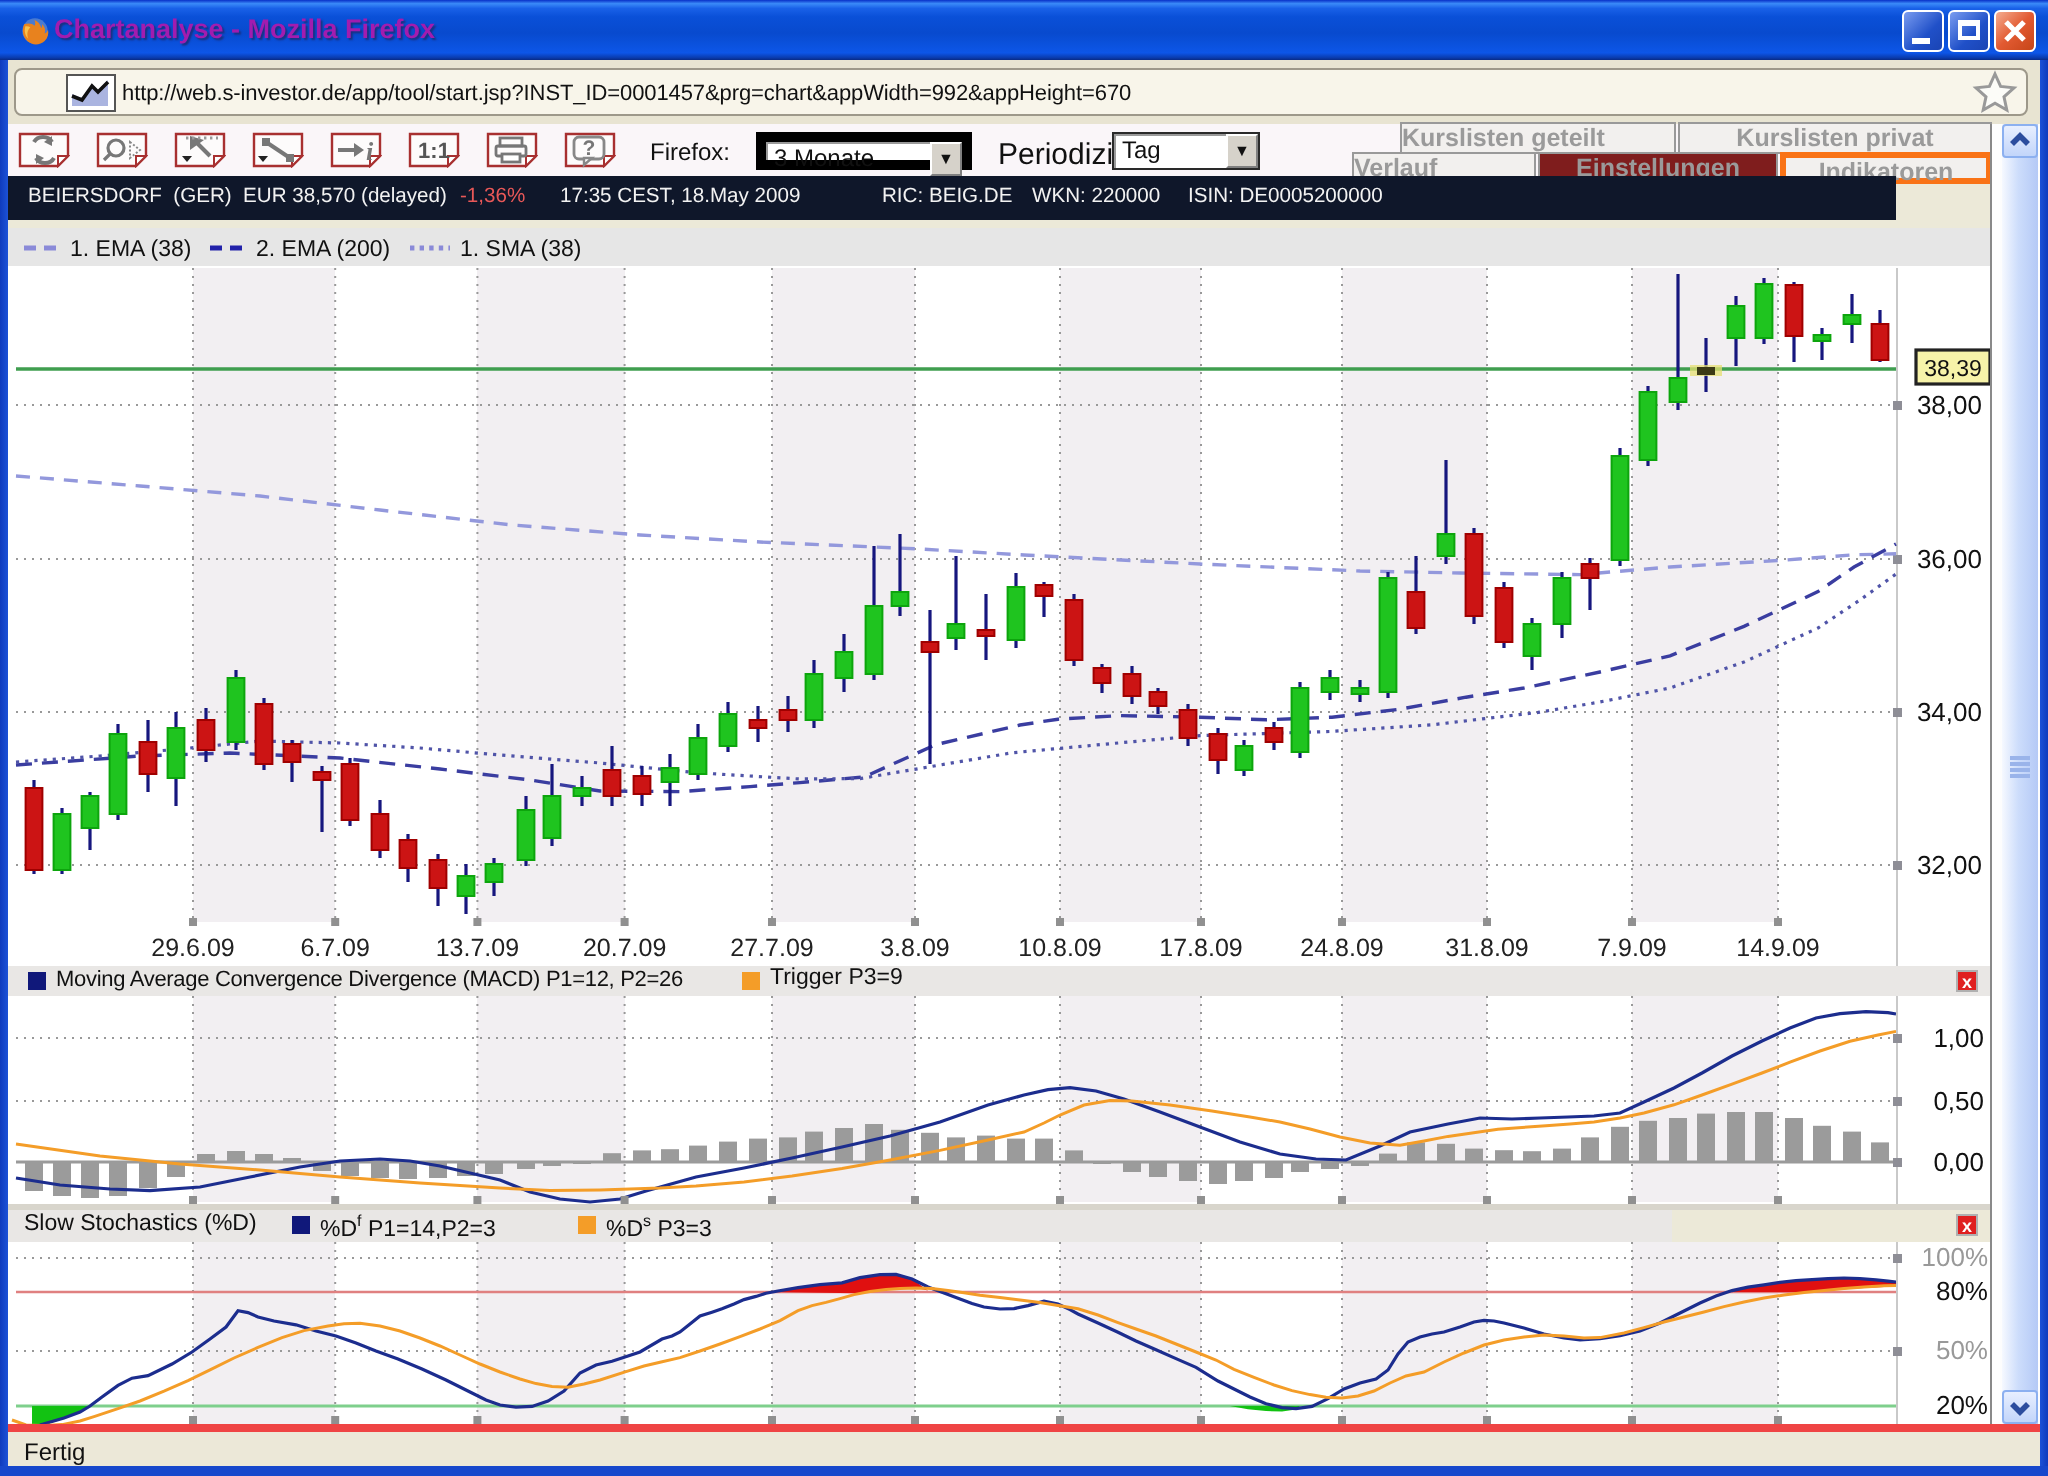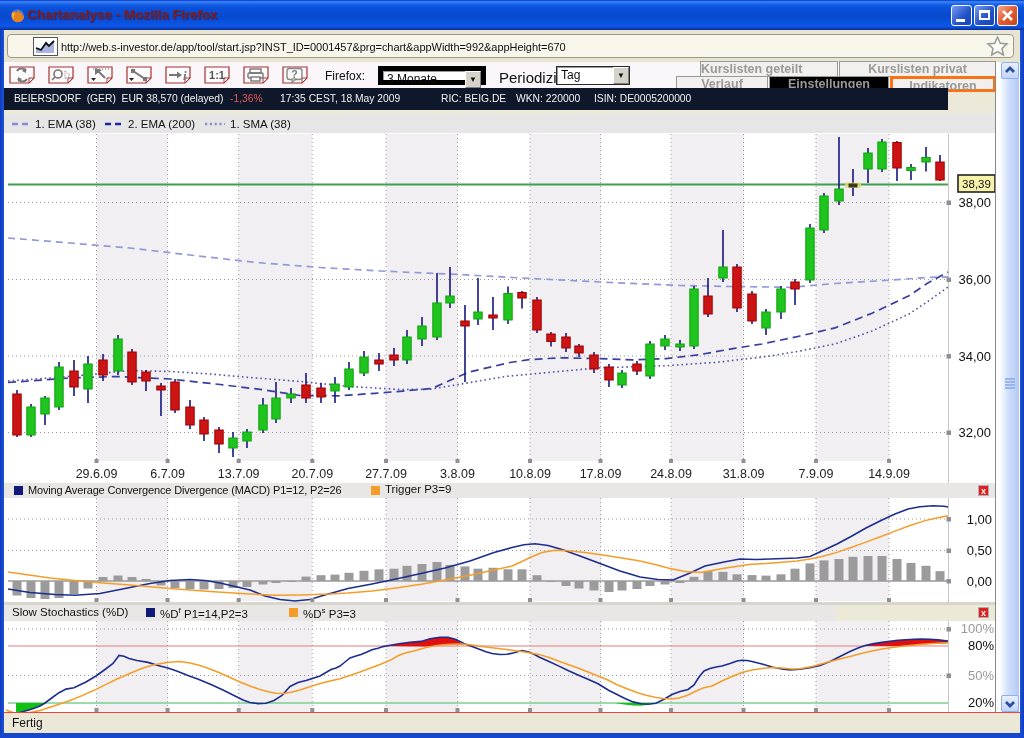--- a/index.html
+++ b/index.html
@@ -6,21 +6,21 @@
 .abs{position:absolute}
 
 </style></head><body>
 <div class="abs" style="left:0;top:0;width:1024px;height:30px;background:linear-gradient(180deg,#0830c8 0%,#3a8af8 6%,#1961e8 14%,#0a50d8 28%,#084ace 55%,#0b53e0 78%,#0d56e8 88%,#0a3cb0 96%,#092a86 100%)"></div>
 <svg class="abs" style="left:10px;top:8px" width="15" height="15" viewBox="0 0 18 18">
 <circle cx="9" cy="9" r="7.6" fill="#4a7ad0"></circle>
 <path d="M9 1.4 A7.6 7.6 0 1 0 16.6 9 C15 7 14.5 4.5 12 3 C10.5 2.1 9.7 1.5 9 1.4 Z" fill="none"></path>
 <path d="M2.5 5 C1 8.5 1.6 12.5 4.5 15.2 C7.5 17.8 12 17.6 14.8 15 C16.8 13 17.3 10.5 16.8 8.2 C16.4 9.4 15.7 10.2 14.8 10.5 C15.5 8.2 14.8 6.2 13.2 4.8 C13.4 5.8 13.2 6.6 12.7 7.2 C12.3 5 10.8 3.2 8.6 2.4 C9.3 3.6 9.3 4.8 8.8 5.8 C7.2 4.4 5 4.1 2.5 5 Z" fill="#e8821e"></path>
 <path d="M3.2 6.2 C2.4 9 3 11.8 5 13.8 C4 11.2 4.4 8.6 6.2 6.8 C5.2 6.2 4.2 6 3.2 6.2 Z" fill="#f8c04a"></path>
   </svg>
-<div class="abs" style="left:27px;top:7px;font-size:13.5px;font-weight:bold;color:#7f1d1d;text-shadow:1px 1px 1px #1a3080">Chartanalyse - Mozilla Firefox</div>
+<div class="abs" style="left:27px;top:7px;font-size:13.5px;font-weight:bold;color:#a21caf;text-shadow:1px 1px 1px #1a3080">Chartanalyse - Mozilla Firefox</div>
 <div style="position:absolute;top:5px;width:21px;height:21px;border-radius:3px;border:1px solid #fff;left:951px;background:linear-gradient(135deg,#7a9cf0,#2050c8 60%,#1a44b4)">
     <div style="position:absolute;left:4px;top:13px;width:9px;height:3px;background:#fff"></div>
   </div>
 <div style="position:absolute;top:5px;width:21px;height:21px;border-radius:3px;border:1px solid #fff;left:974px;background:linear-gradient(135deg,#7a9cf0,#2050c8 60%,#1a44b4)">
     <div style="position:absolute;left:4px;top:4px;width:11px;height:10px;border:2px solid #fff;border-top-width:3px"></div>
   </div>
 <div style="position:absolute;top:5px;width:21px;height:21px;border-radius:3px;border:1px solid #fff;left:997px;background:linear-gradient(135deg,#f5ad90,#e25a32 50%,#c64518)"><svg width="19" height="19" viewBox="0 0 19 19">
       <path d="M5 5 L14 14 M14 5 L5 14" stroke="#fff" stroke-width="2.6"></path>
     </svg></div>
 <div class="abs" style="left:4px;top:30px;width:1016px;height:32px;background:#e8e4d2"></div>
@@ -97,22 +97,22 @@
     <span style="position:absolute;left:4px;top:1px">3 Monate</span>
     <span style="position:absolute;right:0;top:0;width:16px;height:17px;background:#d6d2ca;border:1px solid #fff;border-right-color:#808080;border-bottom-color:#808080;text-align:center;font-size:8px;color:#111;line-height:15px">▼</span>
   </div>
 <div class="abs" style="left:499px;top:69px;font-size:15px;color:#111">Periodizität:</div>
 <div style="position:absolute;top:66px;height:19px;background:#fff;border:1px solid #2a2a2a;box-shadow:inset 1px 1px 0 #9a9a9a;font-size:12px;color:#111;left:556px;width:74px;z-index:5">
     <span style="position:absolute;left:4px;top:1px">Tag</span>
     <span style="position:absolute;right:0;top:0;width:16px;height:17px;background:#d6d2ca;border:1px solid #fff;border-right-color:#808080;border-bottom-color:#808080;text-align:center;font-size:8px;color:#111;line-height:15px">▼</span>
   </div>
 <div style="position:absolute;background:#f2f0ee;border:1px solid #999;color:#9a9a9a;font-weight:bold;font-size:12.5px;left:700px;top:61px;width:138px;height:16px;line-height:15px">Kurslisten geteilt</div>
 <div style="position:absolute;background:#f2f0ee;border:1px solid #999;color:#9a9a9a;font-weight:bold;font-size:12.5px;text-align:center;left:839px;top:61px;width:157px;height:16px;line-height:15px">Kurslisten privat</div>
-<div style="position:absolute;background:#f2f0ee;border:1px solid #999;color:#9a9a9a;font-weight:bold;font-size:12.5px;text-align:center;left:676px;top:76px;width:92px;height:16px;line-height:15px">Verlauf</div>
-<div style="position:absolute;background:#000000;border:1px solid #999;color:#9a9a9a;font-weight:bold;font-size:12.5px;text-align:center;left:769px;top:76px;width:120px;height:16px;line-height:15px">Einstellungen</div>
+<div style="position:absolute;background:#f2f0ee;border:1px solid #999;color:#9a9a9a;font-weight:bold;font-size:12.5px;left:676px;top:76px;width:92px;height:16px;line-height:15px">Verlauf</div>
+<div style="position:absolute;background:#7f1d1d;border:1px solid #999;color:#9a9a9a;font-weight:bold;font-size:12.5px;text-align:center;left:769px;top:76px;width:120px;height:16px;line-height:15px">Einstellungen</div>
 <div style="position:absolute;background:#f2f0ee;border:3px solid #f97316;color:#9a9a9a;font-weight:bold;font-size:12.5px;text-align:center;left:890px;top:76px;width:106px;height:16px;line-height:15px">Indikatoren</div>
 <div class="abs" style="left:4px;top:88px;width:944px;height:22px;background:#0f172a;color:#f2f2f2;font-size:10.3px">
     <span style="position:absolute;left:10px;top:5px">BEIERSDORF&nbsp; (GER)&nbsp; EUR 38,570 (delayed)</span>
     <span style="position:absolute;left:226px;top:5px;color:#e85858">-1,36%</span>
     <span style="position:absolute;left:276px;top:5px">17:35 CEST, 18.May 2009</span>
     <span style="position:absolute;left:437px;top:5px">RIC: BEIG.DE</span>
     <span style="position:absolute;left:512px;top:5px">WKN: 220000</span>
     <span style="position:absolute;left:590px;top:5px">ISIN: DE0005200000</span>
   </div>
 <div class="abs" style="left:4px;top:114px;width:992px;height:20px;background:#e6e6e6;border-bottom:1px solid #fff"><svg width="992" height="20" viewBox="0 0 992 20">
@@ -493,21 +493,21 @@
 <rect x="665.0" y="87" width="4" height="4" fill="#909090"></rect>
 <rect x="737.5" y="87" width="4" height="4" fill="#909090"></rect>
 <rect x="810.0" y="87" width="4" height="4" fill="#909090"></rect>
 <rect x="883.0" y="87" width="4" height="4" fill="#909090"></rect>
 <text x="990" y="12.0" font-size="13" fill="#999" text-anchor="end" font-family="Liberation Sans, sans-serif">100%</text>
 <text x="990" y="29.0" font-size="13" fill="#111" text-anchor="end" font-family="Liberation Sans, sans-serif">80%</text>
 <text x="990" y="58.5" font-size="13" fill="#999" text-anchor="end" font-family="Liberation Sans, sans-serif">50%</text>
 <text x="990" y="86.0" font-size="13" fill="#111" text-anchor="end" font-family="Liberation Sans, sans-serif">20%</text>
 </g>
   </svg>
-<div class="abs" style="left:4px;top:712px;width:1016px;height:21px;background:#ece8d8;border-top:1px solid #ef4444">
+<div class="abs" style="left:4px;top:712px;width:1016px;height:21px;background:#ece8d8;border-top:4px solid #ef4444">
     <span style="position:absolute;left:8px;top:3px;font-size:12px;color:#111">Fertig</span>
   </div>
 <div class="abs" style="left:995px;top:62px;width:1px;height:650px;background:#888"></div>
 <div class="abs" style="left:996px;top:62px;width:24px;height:650px;background:#fdfdfd"></div>
 <div style="position:absolute;left:1001px;width:18px;top:62px;height:650px;background:linear-gradient(90deg,#f6f9ff,#cdddfb 45%,#b4c9f6)"></div>
 <div style="position:absolute;left:1001px;width:18px;height:17px;background:linear-gradient(180deg,#e8efff,#c2d5fa);border:1px solid #8cb0f0;border-radius:2px;top:62px"><svg width="16" height="15" viewBox="0 0 16 15">
       <path d="M4 9 L8 5 L12 9" fill="none" stroke="#2c4d9e" stroke-width="2.8"></path>
     </svg></div>
 <div style="position:absolute;left:1001px;width:18px;height:17px;background:linear-gradient(180deg,#e8efff,#c2d5fa);border:1px solid #8cb0f0;border-radius:2px;top:695px"><svg width="16" height="15" viewBox="0 0 16 15">
       <path d="M4 6 L8 10 L12 6" fill="none" stroke="#2c4d9e" stroke-width="2.8"></path>

